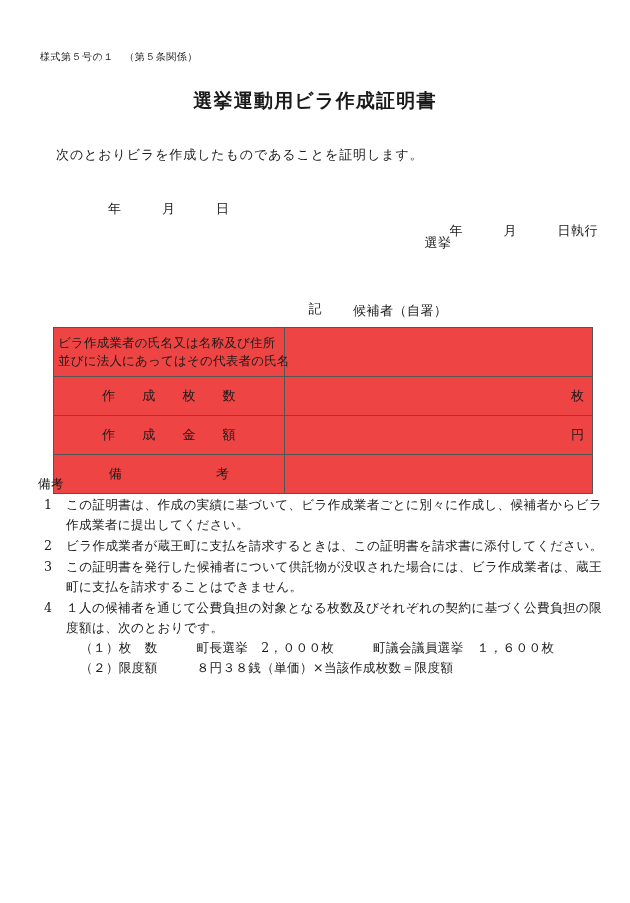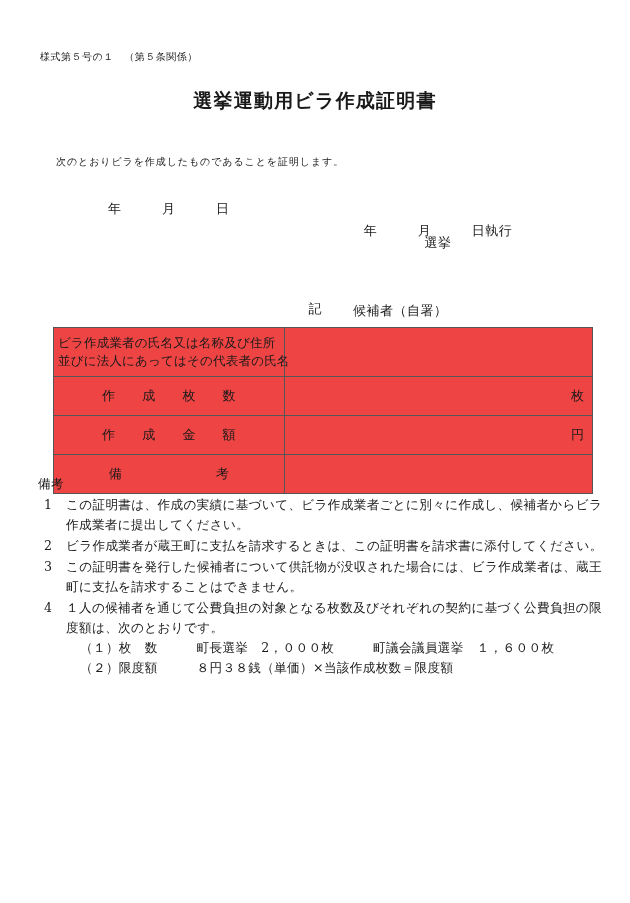--- a/index.html
+++ b/index.html
@@ -33,40 +33,40 @@
     right: 0;
     top: 88px;
     text-align: center;
     font-size: 19px;
     font-weight: bold;
     letter-spacing: 1.2px;
   }
   .intro-text {
     position: absolute;
     left: 56px;
-    top: 155px;
-    font-size: 10px;
+    top: 146px;
+    font-size: 13px;
     letter-spacing: 0.9px;
     white-space: pre;
   }
   .date-left {
     position: absolute;
     left: 108px;
     top: 200px;
     font-size: 13px;
     letter-spacing: 0.5px;
     white-space: pre;
     text-align: center;
   }
   .date-right {
     position: absolute;
     right: 32px;
     top: 222px;
     width: 320px;
-    text-align: center;
+    text-align: right;
     font-size: 13px;
     letter-spacing: 0.5px;
     white-space: pre;
   }
   .election-word {
     position: absolute;
     right: 32px;
     top: 234px;
     width: 320px;
     text-align: center;

